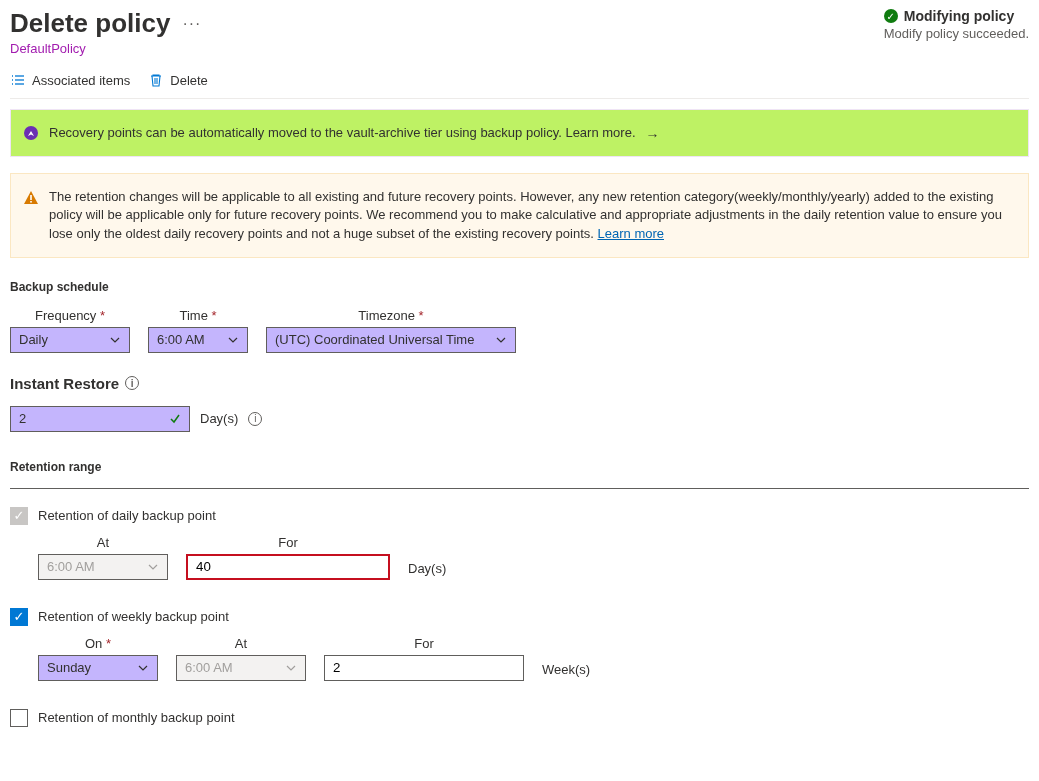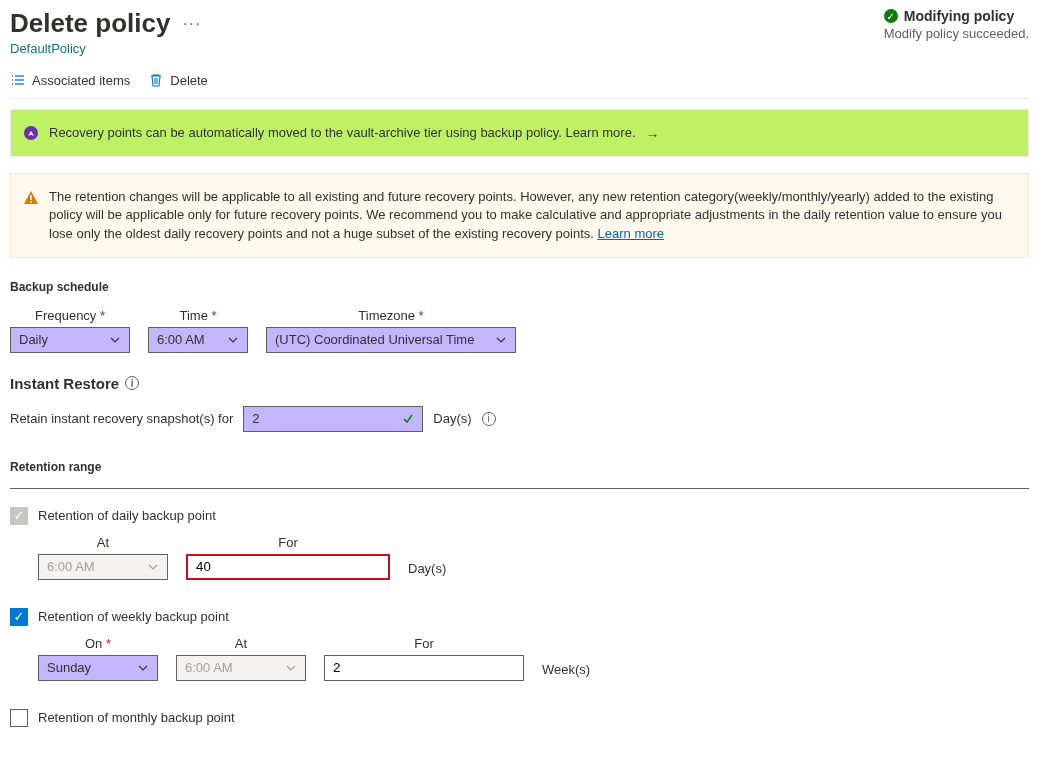--- a/index.html
+++ b/index.html
@@ -2,21 +2,21 @@
 <html><head>
   <meta charset="utf-8">
   <style>
     * { box-sizing: border-box; margin: 0; padding: 0; font-family: 'Segoe UI', -apple-system, sans-serif; }
     body { background: #fff; color: #323130; font-size: 13px; padding: 8px 10px; width: 1039px; }
     .header { display: flex; justify-content: space-between; align-items: flex-start; margin-bottom: 4px; }
     .header-left { display:flex; flex-direction:column; }
     .title-row { display:flex; align-items:center; gap:12px; }
     h1 { font-size: 26px; font-weight: 600; color: #323130; }
     .dots { font-size: 16px; color:#605e5c; letter-spacing:1px; }
-    .subtitle { color:#0f766e; font-size: 13px; margin-top:2px; }
+    .subtitle { color:#a21caf; font-size: 13px; margin-top:2px; }
     .header-right { text-align:left; }
     .status-row { display:flex; align-items:center; gap:6px; }
     .status-sub { color:#605e5c; font-size:13px; margin-top:2px; }
     .green-circle { width:14px; height:14px; border-radius:50%; background:#107c10; display:inline-flex; align-items:center; justify-content:center; color:#fff; font-size:10px; }
     .toolbar { display:flex; gap:18px; padding:12px 0 10px 0; border-bottom:1px solid #edebe9; margin-bottom:0; }
     .tool-btn { display:flex; align-items:center; gap:6px; color:#323130; cursor:pointer; font-size:13px; }
     .tool-btn svg { width:16px; height:16px; }
     .banner { display:flex; align-items:center; gap:10px; padding:14px 12px; margin-top:10px; }
     .banner-info { background:#bef264; border:1px solid #efe4f5; }
     .banner-warn { background:#fff8ec; border:1px solid #fbe7c2; margin-top:16px; }
@@ -136,21 +136,20 @@
         </svg>
     </div>
   </div>
 </div>
 
 <div class="section-title instant">
   <span>Instant Restore</span>
   <span class="info-icon">i</span>
 </div>
 <div class="inline-row">
-  <span>Retain instant recovery snapshot(s) for</span>
   <div class="select valid-icon" style="width:180px;">
     <span>2</span>
     <svg class="chevron" viewBox="0 0 12 12" fill="none" stroke="#107c10" stroke-width="1.5">
         <path d="M2 6l3 3 5-7"></path>
       </svg>
   </div>
   <span>Day(s)</span>
   <span class="info-icon">i</span>
 </div>
 

